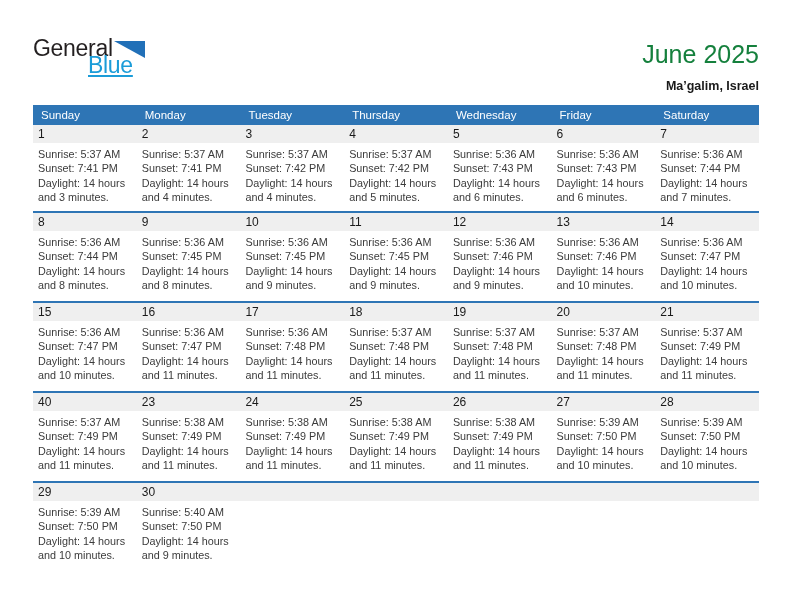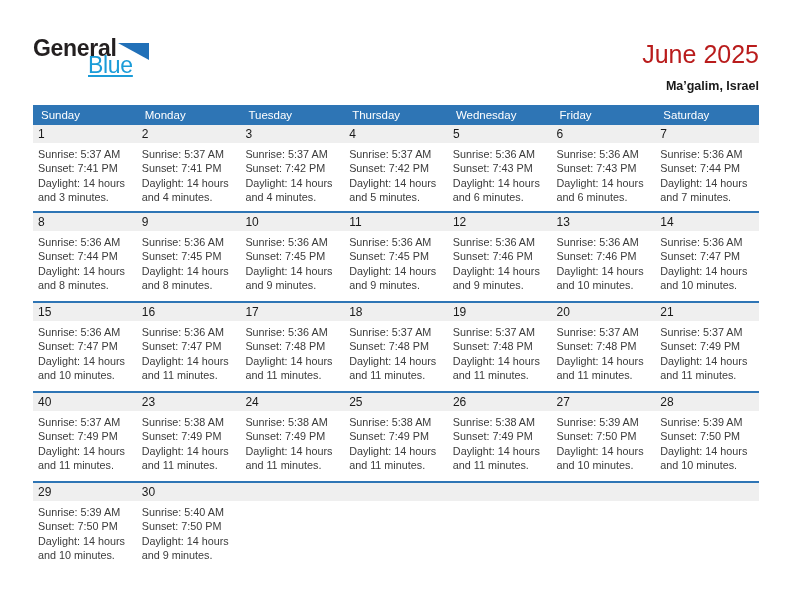--- a/index.html
+++ b/index.html
@@ -10,45 +10,45 @@
   body {
     width: 792px;
     height: 612px;
     position: relative;
     overflow: hidden;
     font-family: "Liberation Sans", sans-serif;
   }
 
   
   .logo { position: absolute; left: 33px; top: 36px; }
-  .logo-top { display: flex; align-items: flex-end; font-weight: bold; }
+  .logo-top { display: flex; align-items: center; }
   .logo-general { font-size: 23px; letter-spacing: -0.3px; color: #231f20; line-height: 24px; }
   .logo-triangle {
     width: 0; height: 0;
     border-top: 17px solid var(--logo-triangle-blue, #2170b8);
     border-left: 31px solid transparent;
     margin-left: 1px; margin-top: 3px;
   }
   .logo-blue { font-size: 23px; letter-spacing: -0.3px; color: var(--logo-text-blue, #1b9cd8); margin-left: 55px; margin-top: -7px; line-height: 24px; text-decoration: underline; }
 
   
-  .title { position: absolute; top: 40px; right: 33px; font-size: 25px; color: #b91c1c; }
+  .title { position: absolute; top: 40px; right: 33px; font-size: 25px; color: #15803d; }
   .subtitle { position: absolute; top: 79px; right: 33px; font-size: 12.5px; font-weight: bold; color: #1a1a1a; padding-left: 40px; }
 
   
   .cal { position: absolute; left: 33px; top: 105px; width: 726px; }
   .cal-header { display: flex; height: 20px; background: var(--header-blue, #2e75b5); }
   .hcell {
     flex: 1; color: #ffffff; font-size: 11.5px; line-height: 20px;
     padding-left: 8px; box-sizing: border-box; overflow: hidden; white-space: nowrap;
   }
   .week { height: 90px; box-sizing: border-box; border-top: 2px solid var(--header-blue, #2e75b5); }
   .week.first { height: 86px; border-top: none; }
   .daynum-strip { display: flex; height: 18px; background: var(--strip-gray, #efefef); }
-  .body-row { display: flex; justify-content: flex-end; }
+  .body-row { display: flex; }
   .dcell { flex: 1; box-sizing: border-box; padding-left: 5px; overflow: hidden; }
   .num { font-size: 12px; line-height: 18px; color: #1a1a1a; }
   .details { padding-top: 4px; }
   .line { font-size: 10.8px; line-height: 14.3px; color: #3b3b3b; white-space: nowrap; }
 </style>
 </head>
 <body>
 
 <div class="logo">
   <div class="logo-top">

